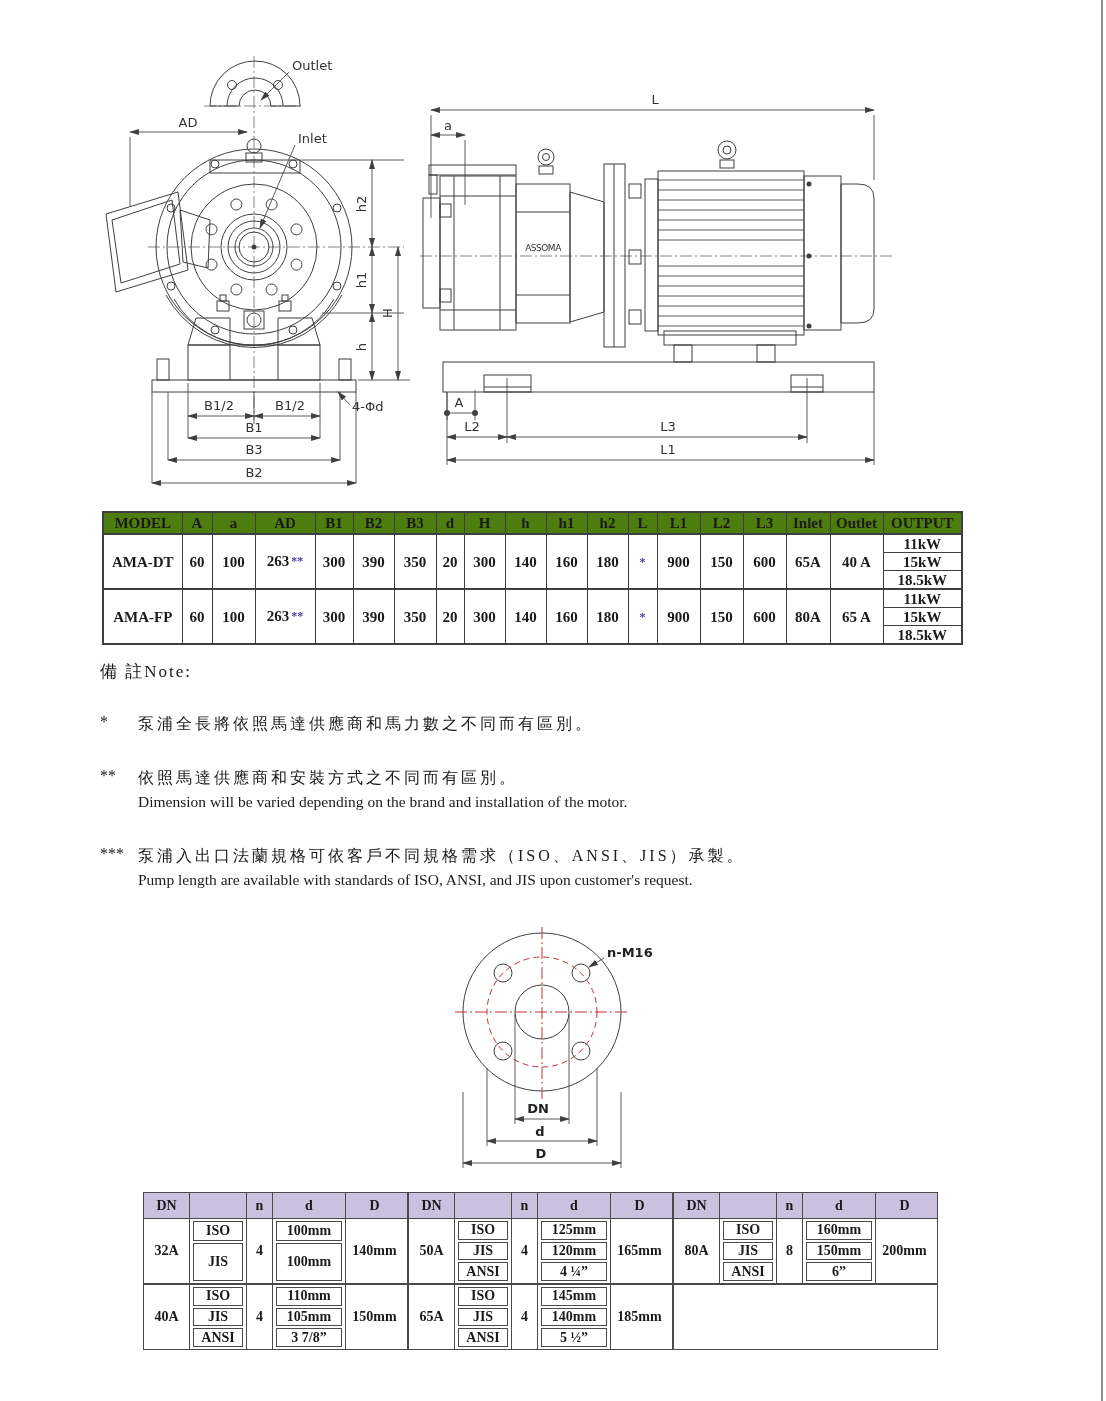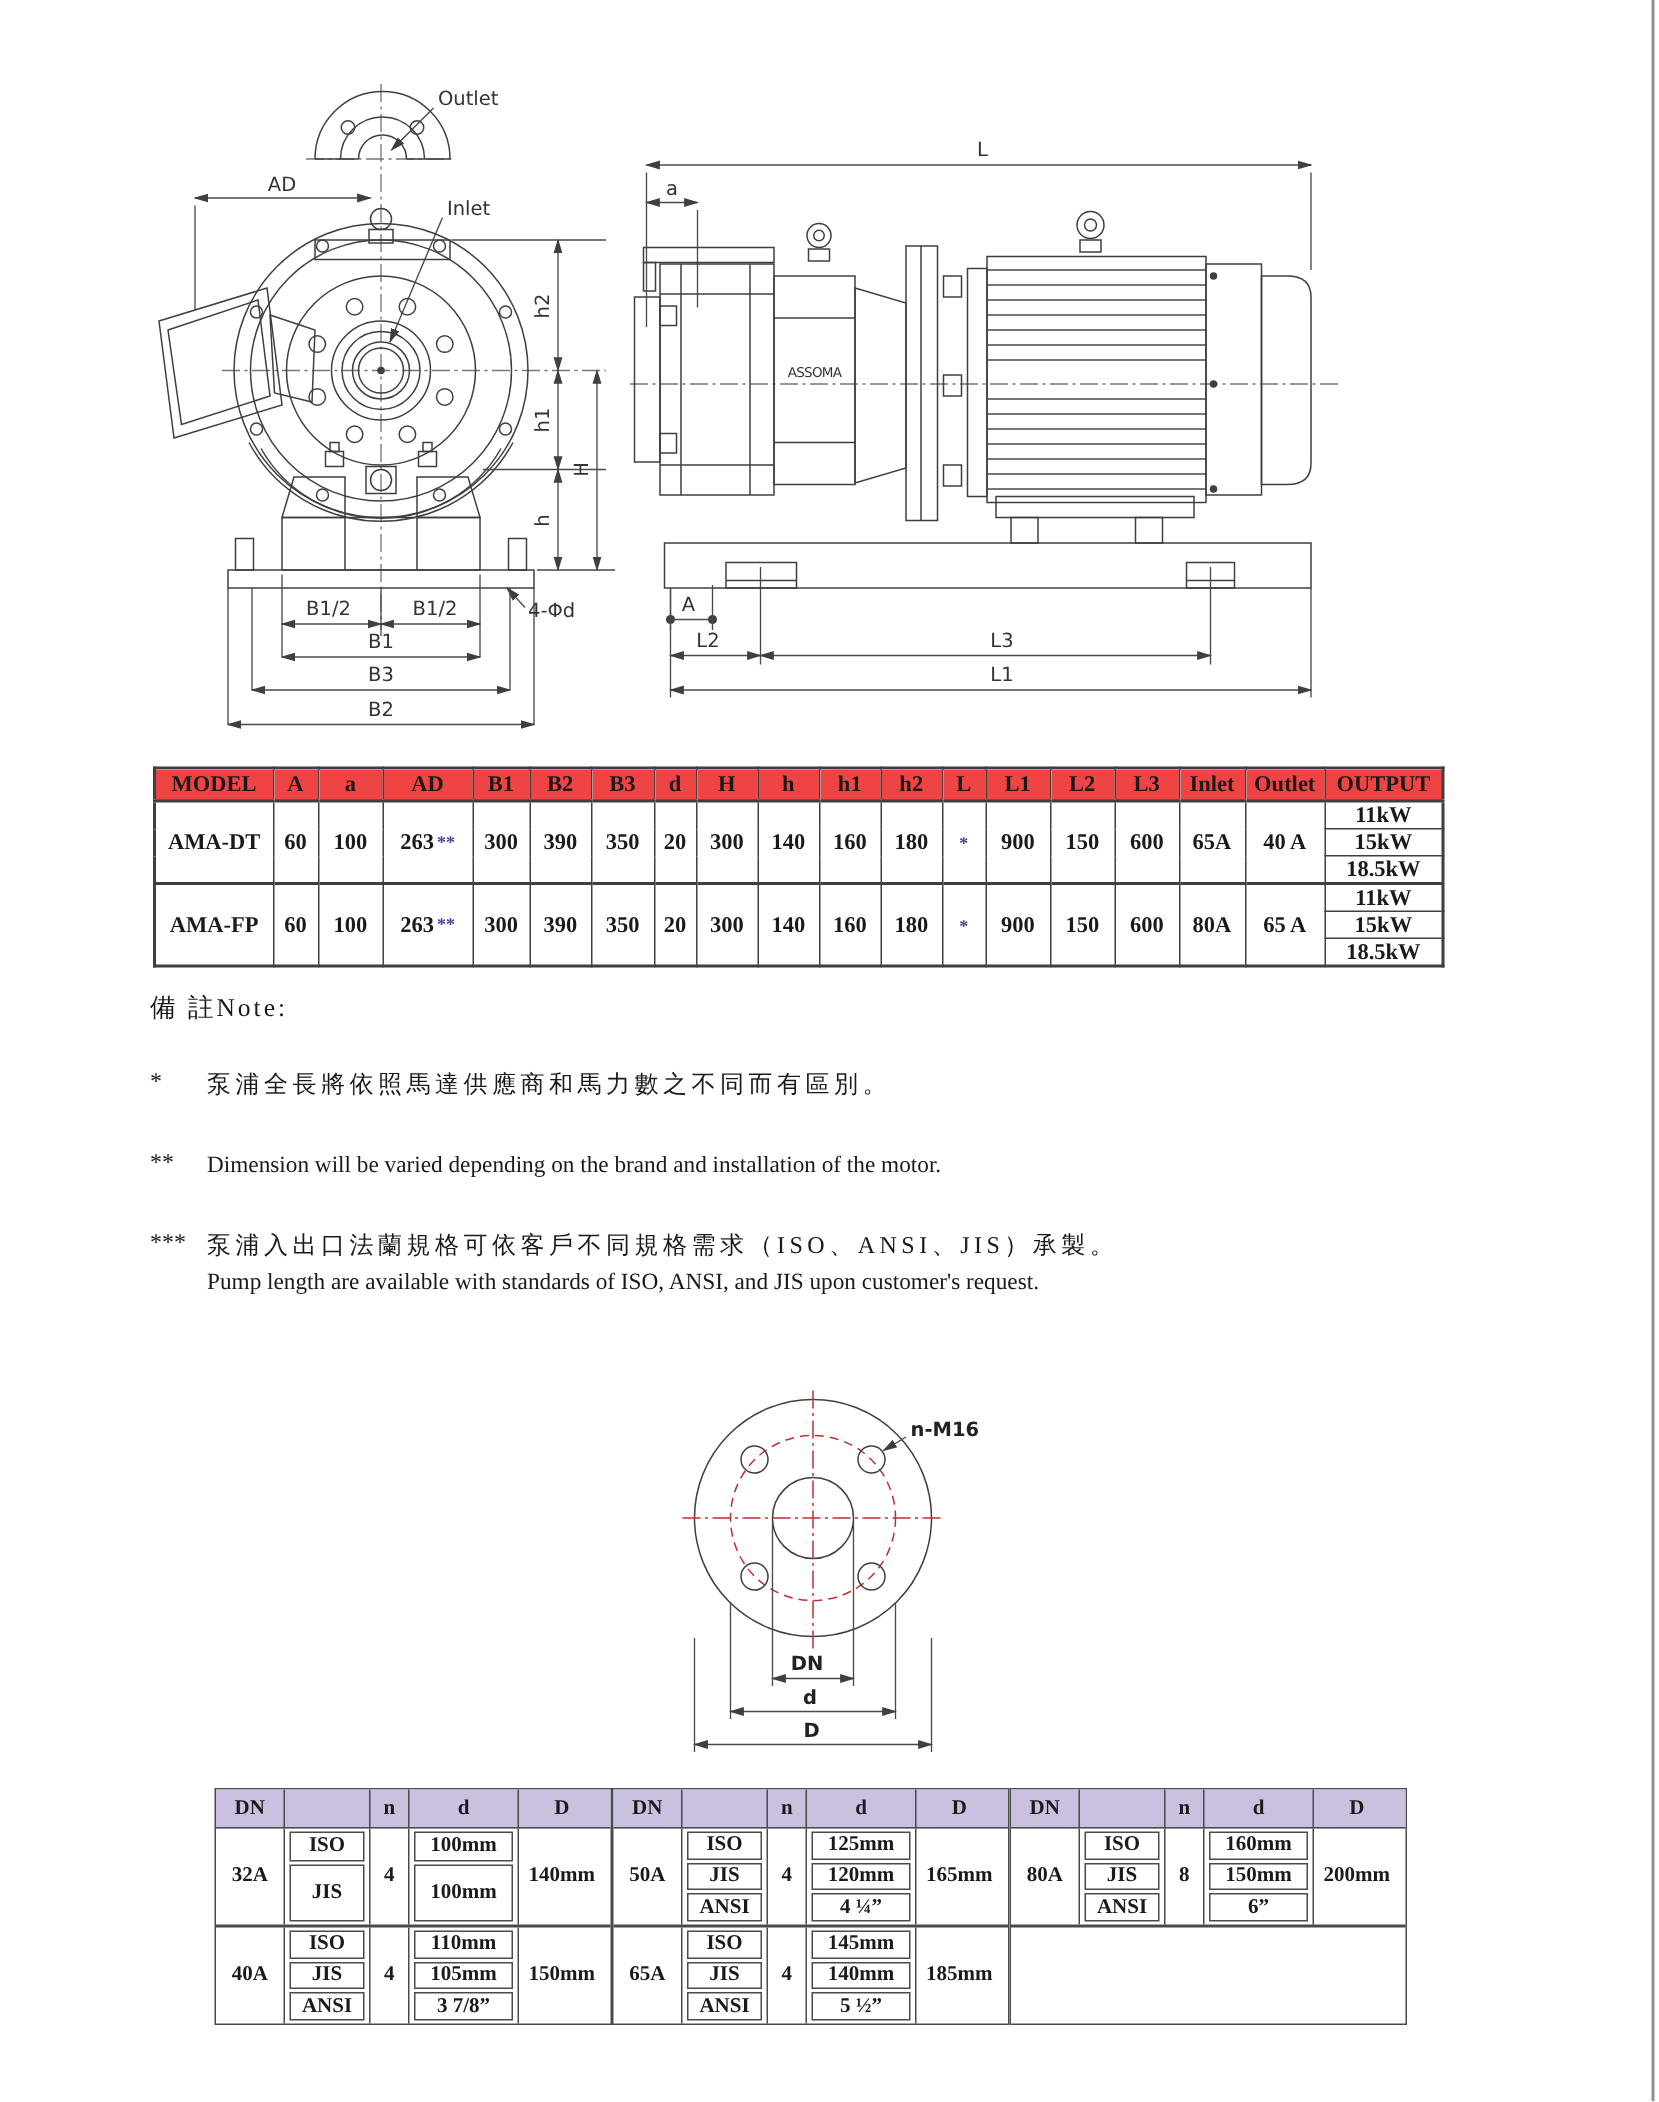--- a/index.html
+++ b/index.html
@@ -16,21 +16,21 @@
   .dtx{font-family:"DejaVu Sans",sans-serif;font-size:13px;fill:#333;}
   .dtxb{font-family:"DejaVu Sans",sans-serif;font-size:13px;font-weight:bold;fill:#222;}
   .brand{font-family:"DejaVu Sans",sans-serif;font-size:9px;fill:#333;letter-spacing:-0.5px;}
   .fil{fill:#3f3f3f;stroke:none;}
   
   table.main{position:absolute;left:102px;top:511px;width:860px;border-collapse:collapse;
              table-layout:fixed;font-size:15px;font-weight:bold;}
   table.main th,table.main td{border:1px solid #3f3f3f;text-align:center;padding:0;
              height:17px;line-height:16px;overflow:hidden;}
   table.main{border:2px solid #3f3f3f;}
-  table.main th{background:#ef4444;height:20px;border-bottom:2px solid #3f3f3f;font-size:15px;}
+  table.main th{background:#4d7c0f;height:20px;border-bottom:2px solid #3f3f3f;font-size:15px;}
   tr.band2 td{border-top:2px solid #3f3f3f;}
   .st{color:#4b3f99;font-size:12px;}
   td .st{position:relative;top:-1px;padding-left:2px;}
   
   .notes{position:absolute;left:100px;top:660px;width:940px;}
   .note-heading{font-size:17px;letter-spacing:2px;margin:0 0 28px 0;}
   .note{display:flex;margin-bottom:29px;}
   .nmark{width:38px;font-size:16px;padding-top:2px;}
   .nzh{font-size:16px;letter-spacing:3px;line-height:25px;}
   .nen{font-size:15.5px;line-height:24px;}
@@ -352,20 +352,21 @@
     <div class="note-heading">備 註Note:</div>
     <div class="note">
       <div class="nmark">*</div>
       <div class="nbody">
         <div class="nzh">泵浦全長將依照馬達供應商和馬力數之不同而有區別。</div>
       </div>
     </div>
     <div class="note">
       <div class="nmark">**</div>
       <div class="nbody">
+        <div class="nzh">依照馬達供應商和安裝方式之不同而有區別。</div>
         <div class="nen">Dimension will be varied depending on the brand and installation of the motor.</div>
       </div>
     </div>
     <div class="note">
       <div class="nmark">***</div>
       <div class="nbody">
         <div class="nzh">泵浦入出口法蘭規格可依客戶不同規格需求（ISO、ANSI、JIS）承製。</div>
         <div class="nen">Pump length are available with standards of ISO, ANSI, and JIS upon customer's request.</div>
       </div>
     </div>

